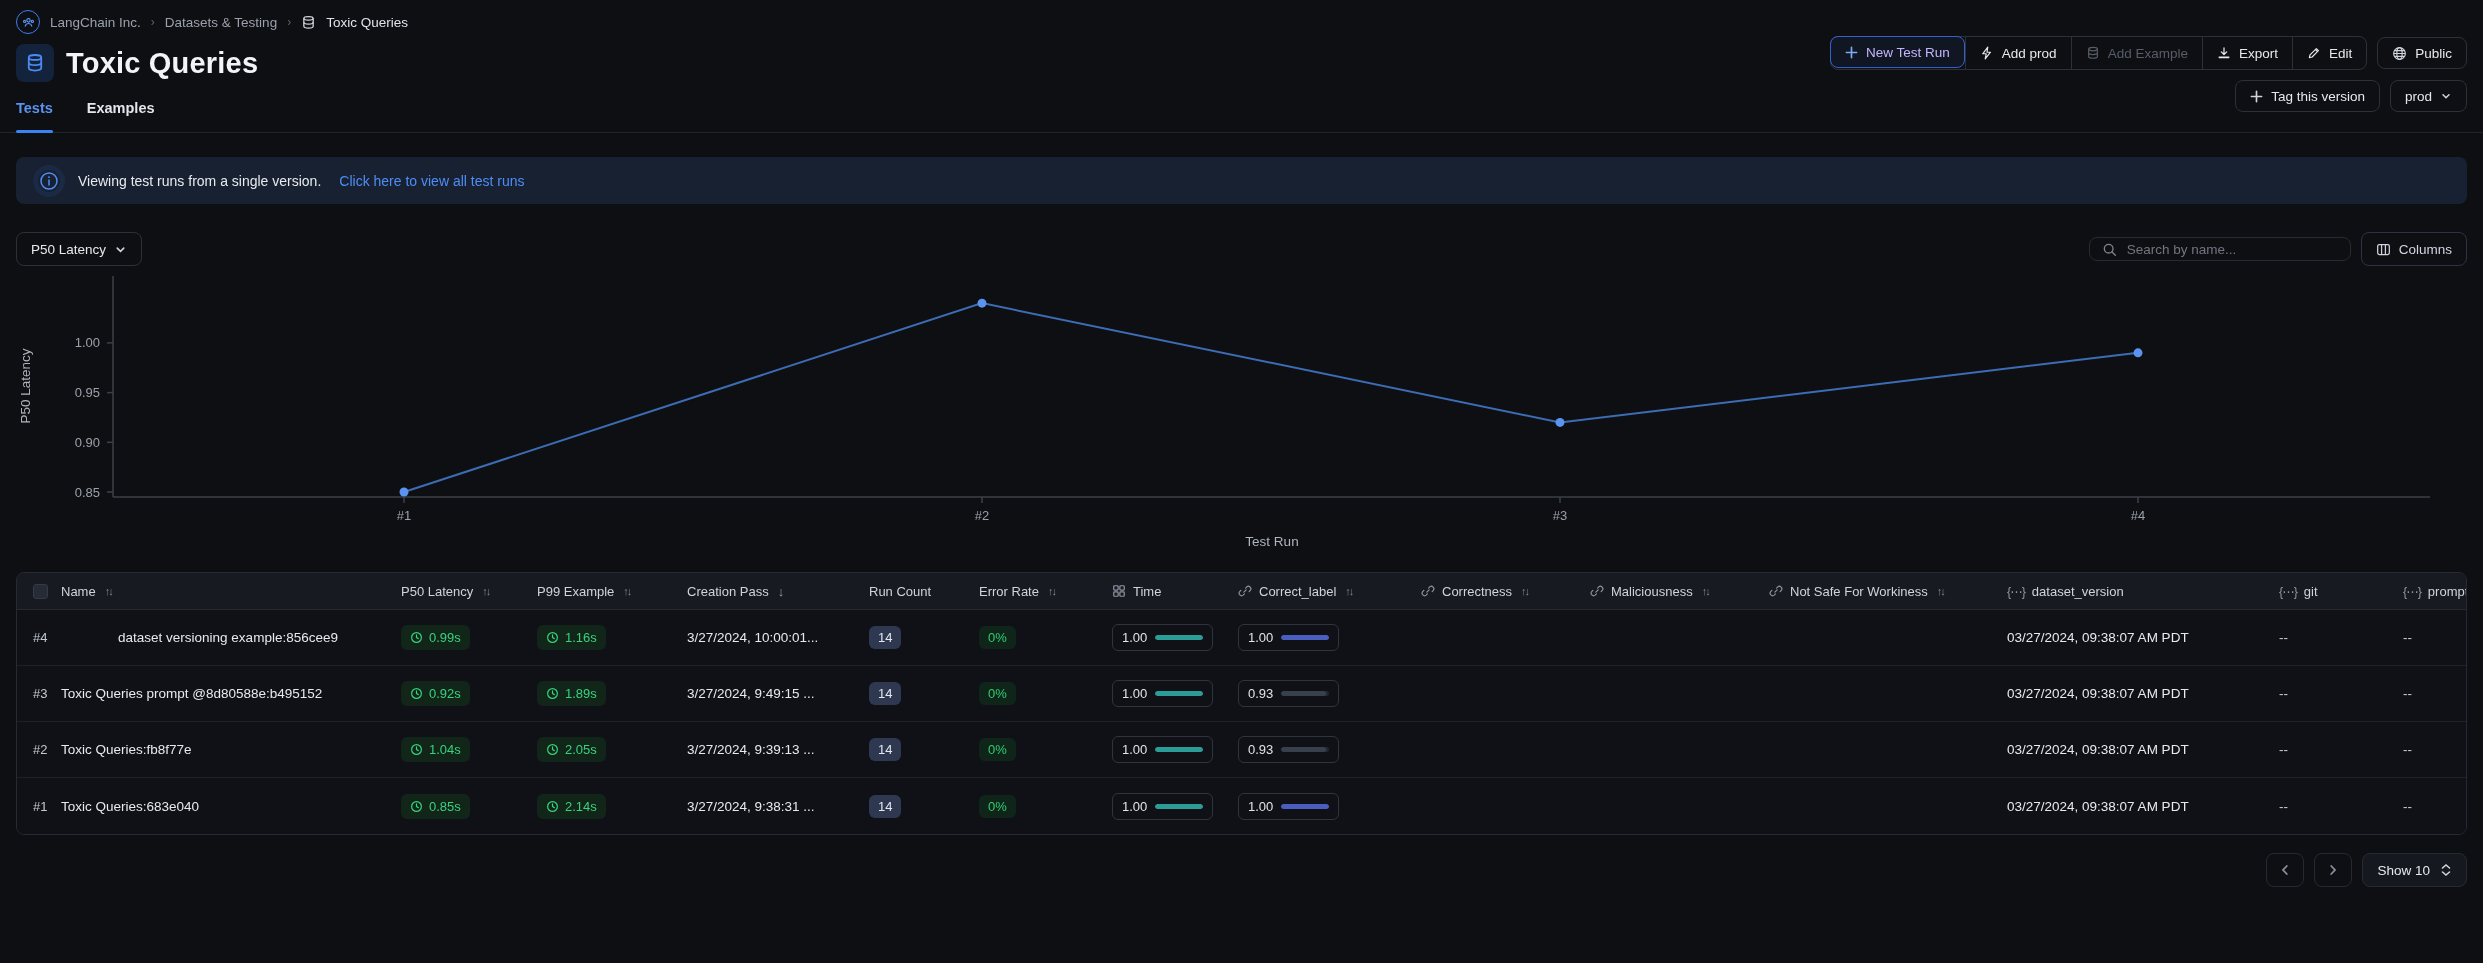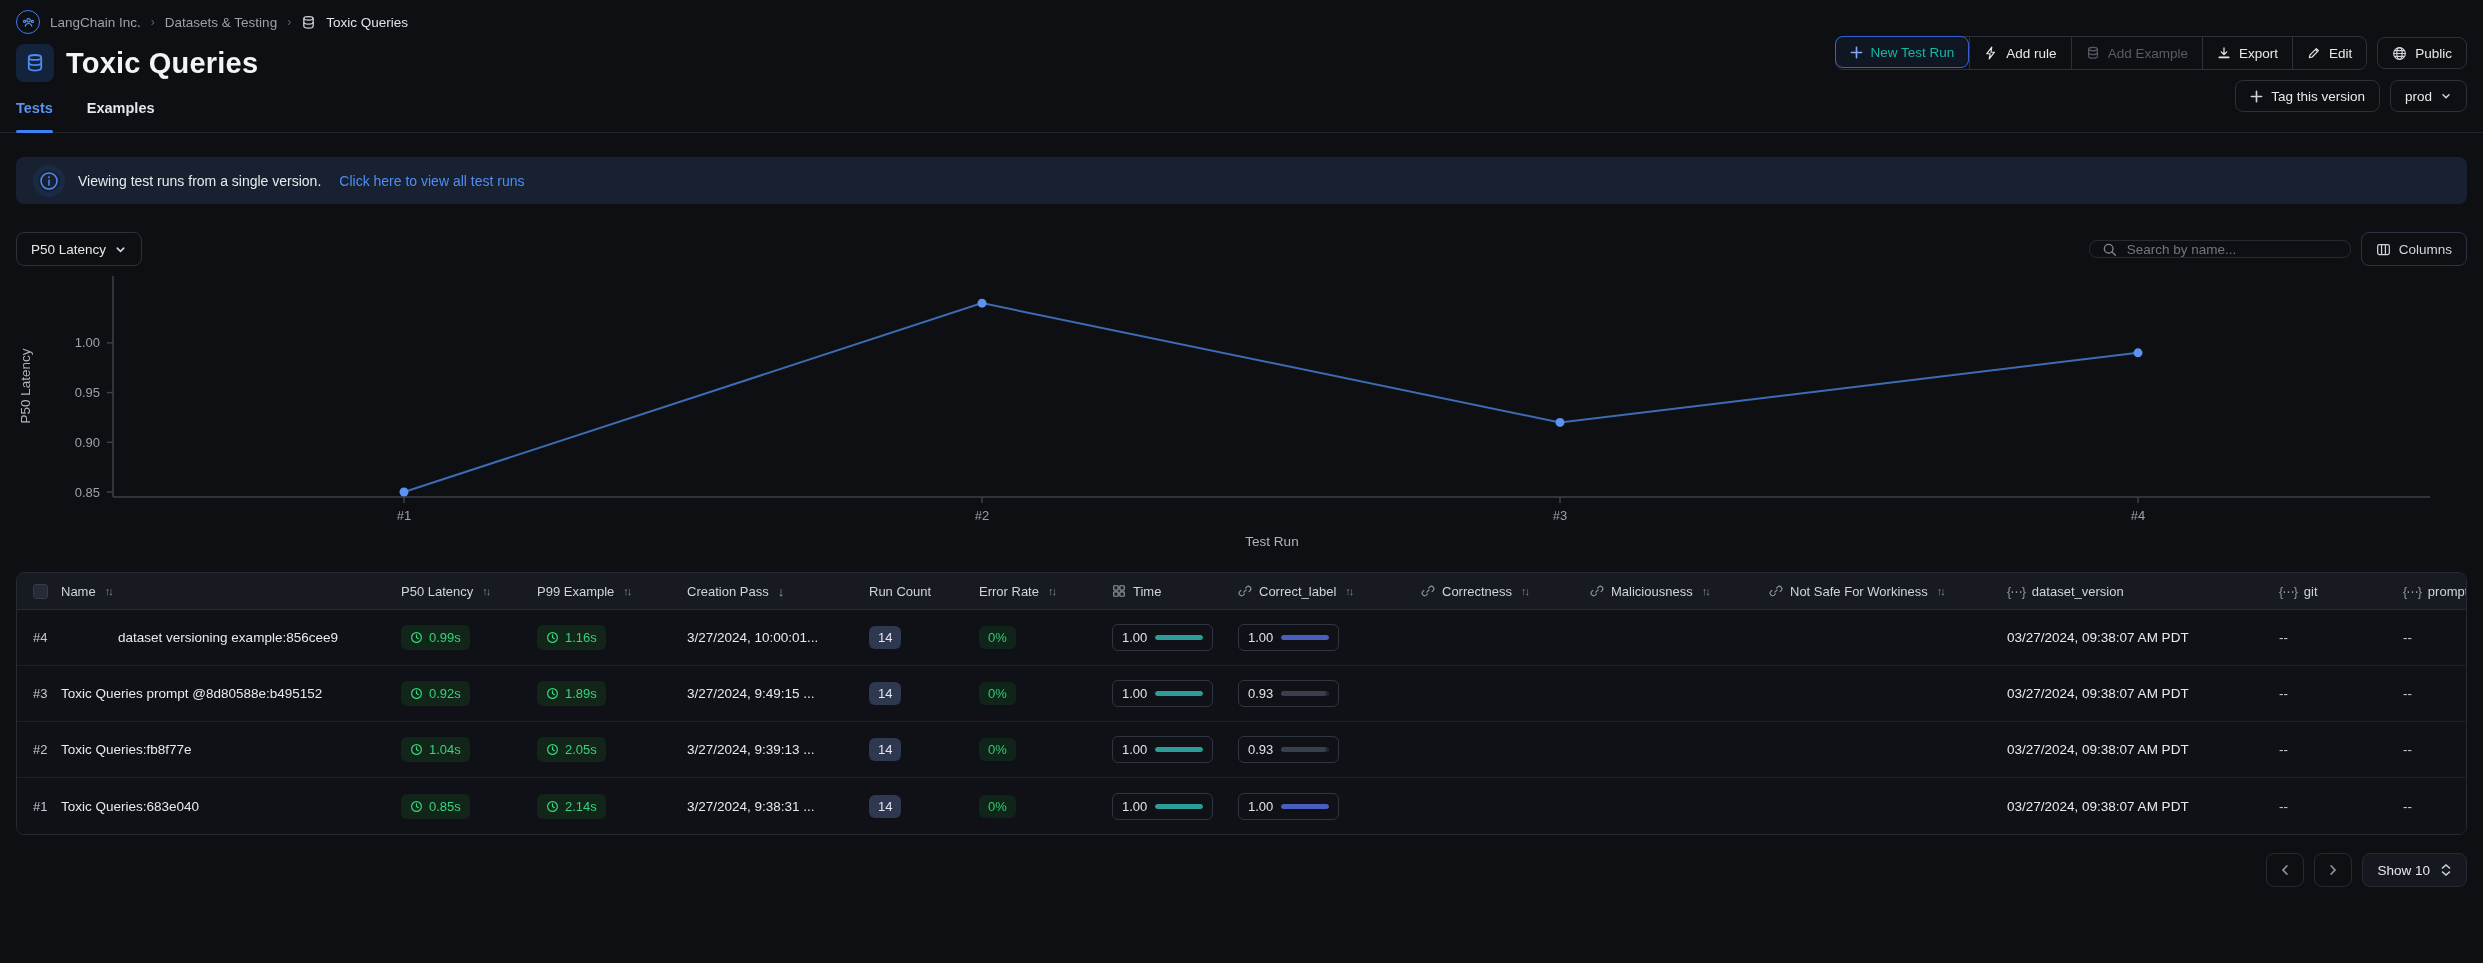--- a/index.html
+++ b/index.html
@@ -25,42 +25,42 @@
   .title-db-badge { width:38px; height:38px; border-radius:8px; background:#14233c; color:#4d8bf5; display:flex; align-items:center; justify-content:center; }
   .page-title { font-size:29px; font-weight:700; letter-spacing:.2px; color:#f2f4f7; }
 
   .header-actions { position:absolute; top:36px; right:16px; display:flex; flex-direction:column; align-items:flex-end; gap:10px; }
   .actions-row { display:flex; align-items:center; gap:10px; }
   .btn { display:inline-flex; align-items:center; gap:8px; height:32px; padding:0 14px; border:1px solid #2c3038; border-radius:8px; background:transparent; color:#e6e8ec; font-size:13.5px; font-family:inherit; cursor:pointer; white-space:nowrap; }
   .btn .icon { color:#cfd4dc; }
   .seg-group { display:flex; align-items:stretch; border:1px solid #2c3038; border-radius:8px; overflow:visible; }
   .seg { display:inline-flex; align-items:center; gap:8px; padding:0 14px; height:32px; font-size:13.5px; color:#e6e8ec; border-left:1px solid #2c3038; cursor:pointer; background:transparent; border-top:none;border-right:none;border-bottom:none; font-family:inherit; }
   .seg:first-child { border-left:none; }
-  .seg.primary { border:1px solid #3560d0; border-radius:8px; margin:-1px 0 -1px -1px; color:#14b8a6; background:rgba(47,86,183,0.10); }
+  .seg.primary { border:1px solid #3560d0; border-radius:8px; margin:-1px 0 -1px -1px; color:#c4b5fd; background:rgba(47,86,183,0.10); }
   .seg.primary .icon { color:#7fa8f6; }
   .seg.disabled { color:#565d69; cursor:default; }
   .seg.disabled .icon { color:#565d69; }
 
   
   .tabs { display:flex; gap:34px; padding:14px 16px 0 16px; border-bottom:1px solid #20242b; margin-top:4px; }
   .tab { padding-bottom:16px; font-size:14.5px; font-weight:700; color:#e3e6ec; cursor:pointer; position:relative; }
   .tab.active { color:#5b93f0; }
   .tab.active::after { content:""; position:absolute; left:0; right:0; bottom:-1px; height:3px; background:#3b82f6; border-radius:2px; }
 
   
   .banner { margin:24px 16px 0 16px; height:47px; background:#172131; border-radius:8px; display:flex; align-items:center; gap:18px; padding:0 22px; }
   .info-ring { width:22px; height:22px; border-radius:50%; color:#4f8df6; display:flex; align-items:center; justify-content:center; box-shadow:0 0 0 5px rgba(59,130,246,0.10); }
   .banner-msg { font-size:14px; color:#e8eaee; }
   .banner-link { font-size:14px; color:#4f8df6; cursor:pointer; }
 
   
   .toolbar { margin:28px 16px 0 16px; display:flex; align-items:center; justify-content:space-between; }
   .metric-btn { height:34px; }
   .toolbar-right { display:flex; align-items:center; gap:10px; }
-  .search-box { display:flex; align-items:center; gap:10px; width:262px; height:18px; border:1px solid #262b33; border-radius:8px; padding:0 12px; color:#7d848f; background:transparent; }
+  .search-box { display:flex; align-items:center; gap:10px; width:262px; height:24px; border:1px solid #262b33; border-radius:8px; padding:0 12px; color:#7d848f; background:transparent; }
   .search-box input { flex:1; background:transparent; border:none; outline:none; color:#cfd4dc; font-size:13.5px; font-family:inherit; }
   .search-box input::placeholder { color:#6f7681; }
   .columns-btn { height:34px; border-color:#2c3344; color:#cfd6e2; }
 
   
   .chart-section { margin:0 16px; height:292px; }
   .chart-section text { font-family:"Liberation Sans", sans-serif; }
   .chart-section .axis { stroke:#3b4048; stroke-width:1.5; }
   .chart-section .tick { fill:#9aa1ab; font-size:13px; }
   .chart-section .xlabel, .chart-section .ylabel { fill:#aeb4bd; font-size:13.5px; }
@@ -143,21 +143,21 @@
             </svg>
         </span>
         <span>New Test Run</span>
       </button>
       <button class="seg">
         <span class="icon">
           <svg width="14" height="14" viewBox="0 0 18 18" fill="none" stroke="currentColor" stroke-width="1.5" stroke-linejoin="round">
               <path d="M10 1.5 3.5 10H8l-1.3 6.5L13.5 8H9z"></path>
             </svg>
         </span>
-        <span>Add rule</span>
+        <span>Add prod</span>
       </button>
       <button class="seg disabled">
         <span class="icon">
           <svg width="14" height="14" viewBox="0 0 18 18" fill="none" stroke="currentColor" stroke-width="1.5">
             <ellipse cx="9" cy="4" rx="5.6" ry="2.2"></ellipse>
             <path d="M3.4 4v4.8c0 1.2 2.5 2.2 5.6 2.2s5.6-1 5.6-2.2V4"></path>
             <path d="M3.4 8.8v4.8c0 1.2 2.5 2.2 5.6 2.2s5.6-1 5.6-2.2V8.8"></path>
           </svg>
         </span>
         <span>Add Example</span>

